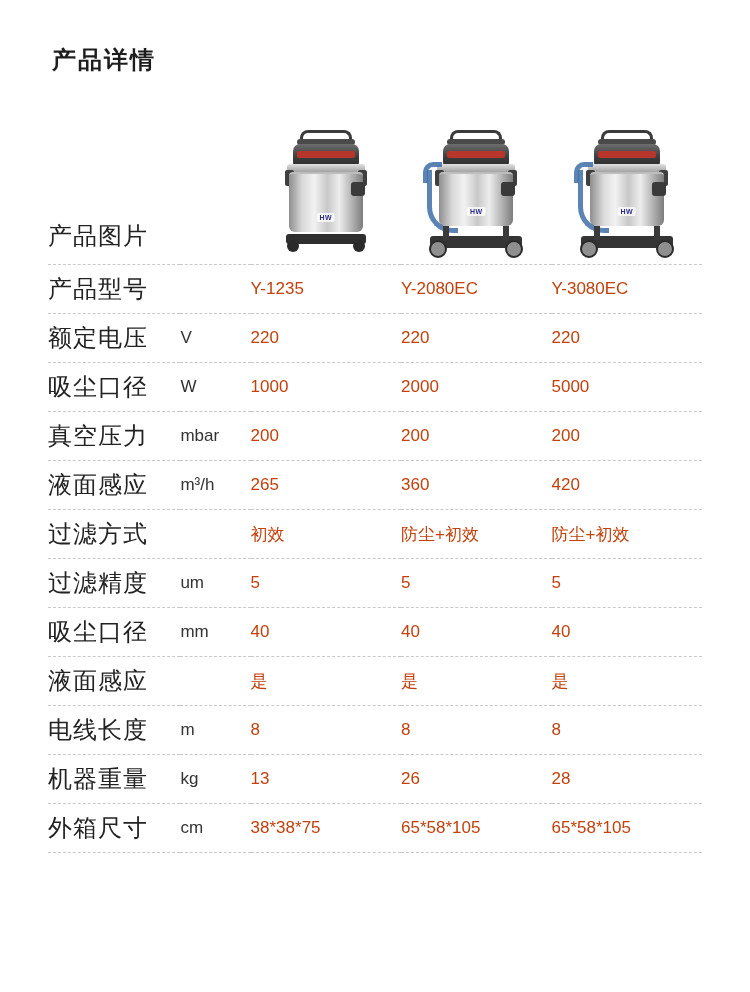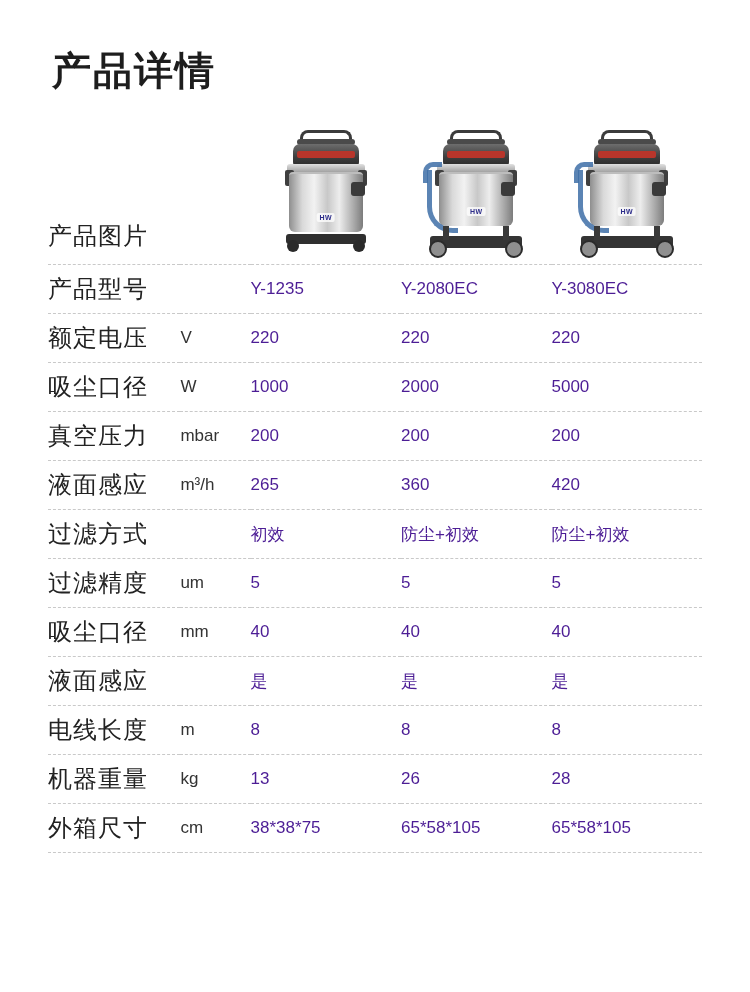--- a/index.html
+++ b/index.html
@@ -17,21 +17,21 @@
   .page {
     position: relative;
     width: 750px;
     height: 992px;
     box-sizing: border-box;
   }
   .page-title {
     position: absolute;
     left: 52px;
     top: 44px;
-    font-size: 39px;
+    font-size: 24px;
     font-weight: 700;
     letter-spacing: 2px;
     color: #1d1d1d;
   }
   table.spec {
     position: absolute;
     left: 48px;
     top: 104px;
     width: 654px;
     border-collapse: collapse;
@@ -51,21 +51,21 @@
     color: #222222;
     letter-spacing: 1px;
     padding-left: 4px;
   }
   .unit {
     font-size: 17px;
     color: #333333;
   }
   .val {
     font-size: 17px;
-    color: #4c1d95;
+    color: #c2410c;
   }
   tr.data td { height: 48px; }
   tr.image-row td {
     height: 148px;
     vertical-align: bottom;
     padding-bottom: 6px;
   }
   tr.image-row td.label-cell {
     vertical-align: bottom;
     padding-bottom: 12px;

